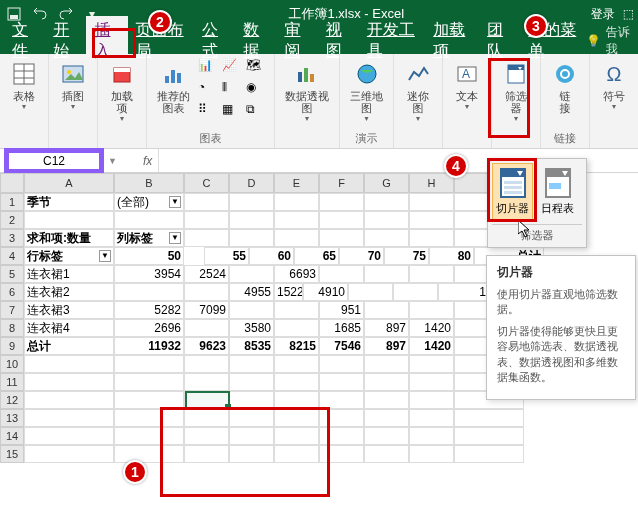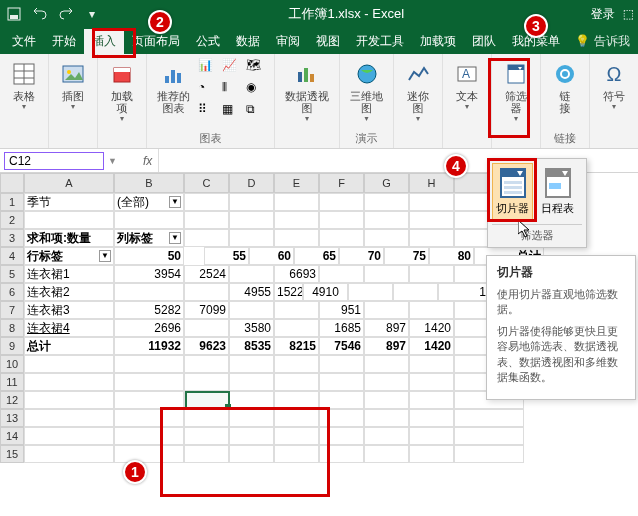--- a/index.html
+++ b/index.html
@@ -5,36 +5,36 @@
   * { margin: 0; padding: 0; box-sizing: border-box; font-family: "Microsoft YaHei", Arial, sans-serif; }
   body { width: 638px; height: 516px; background: #fff; overflow: hidden; font-size: 12px; }
   
   .titlebar { height: 28px; background: #0a6332; color: #fff; display: flex; align-items: center; padding: 0 4px; }
   .qat { display: flex; gap: 6px; align-items: center; }
   .qat-btn { width: 20px; height: 20px; display: flex; align-items: center; justify-content: center; opacity: 0.9; }
   .title-center { flex: 1; text-align: center; font-size: 13px; }
   .title-right { display: flex; gap: 8px; align-items: center; }
   
   .menubar { height: 26px; background: #0a6332; color: #fff; display: flex; align-items: center; padding-left: 4px; }
-  .menu-item { padding: 4px 8px; font-size: 12px; cursor: pointer; }
-  .menu-item.active { background: #f3f3f3; color: #14532d; }
+  .menu-item { padding: 4px 8px; font-size: 16px; cursor: pointer; text-decoration: underline; }
+  .menu-item.active { background: #f3f3f3; color: #701a75; }
   .menu-tell { margin-left: auto; display: flex; align-items: center; padding-right: 8px; opacity: 0.85; }
   .bulb { margin-right: 4px; }
   
   .ribbon { height: 95px; background: #f3f3f3; border-bottom: 1px solid #d4d4d4; display: flex; }
   .ribbon-group { border-right: 1px solid #e0e0e0; padding: 4px 6px 2px; display: flex; flex-direction: column; }
   .group-btns { display: flex; gap: 4px; flex: 1; }
   .rbtn { display: flex; flex-direction: column; align-items: center; justify-content: flex-start; padding: 2px 4px; min-width: 32px; cursor: pointer; }
   .rbtn-icon { width: 28px; height: 28px; display: flex; align-items: center; justify-content: center; margin-bottom: 2px; }
   .rbtn-label { font-size: 11px; color: #444; text-align: center; line-height: 1.1; }
   .rbtn .arrow { font-size: 8px; color: #666; }
   .group-label { font-size: 11px; color: #666; text-align: center; margin-top: 2px; }
   
   .namebox-row { height: 24px; border-bottom: 1px solid #d4d4d4; display: flex; align-items: center; background: #fff; }
-  .namebox { width: 100px; border: 1px solid #8b5cf6; margin: 0 4px; padding: 1px 4px; font-size: 12px; }
+  .namebox { width: 100px; border: 5px solid #8b5cf6; margin: 0 4px; padding: 1px 4px; font-size: 12px; text-align: center; }
   .fx-label { padding: 0 6px; color: #666; font-style: italic; }
   
   .grid-area { position: relative; }
   .col-headers { display: flex; height: 20px; }
   .corner { width: 24px; background: #e6e6e6; border: 1px solid #ccc; }
   .col-h { background: #e6e6e6; border: 1px solid #ccc; text-align: center; font-size: 11px; line-height: 18px; color: #333; }
   .rows { }
   .row { display: flex; height: 18px; }
   .row-h { width: 24px; background: #e6e6e6; border: 1px solid #ccc; text-align: center; font-size: 11px; line-height: 16px; color: #333; }
   .cell { border: 1px solid #ddd; font-size: 12px; padding: 0 2px; line-height: 16px; overflow: hidden; white-space: nowrap; color: #000; }
@@ -299,21 +299,21 @@
       <div class="col-h" style="width: 45px;">D</div>
       <div class="col-h" style="width: 45px;">E</div>
       <div class="col-h" style="width: 45px;">F</div>
       <div class="col-h" style="width: 45px;">G</div>
       <div class="col-h" style="width: 45px;">H</div>
       <div class="col-h" style="width: 70px;">I</div>
     </div>
   <div class="rows" id="gridrows">
       <div class="row">
         <div class="row-h">1</div>
-        <div class="cell" style="width: 90px;">季节</div>
+        <div class="cell" style="width: 90px; font-weight: bold;">季节</div>
         <div class="cell" style="width: 70px;">(全部)<span class="dd">▼</span></div>
         <div class="cell" style="width: 45px;"></div>
         <div class="cell" style="width: 45px;"></div>
         <div class="cell" style="width: 45px;"></div>
         <div class="cell" style="width: 45px;"></div>
         <div class="cell" style="width: 45px;"></div>
         <div class="cell" style="width: 45px;"></div>
         <div class="cell" style="width: 70px;"></div>
       </div>
       <div class="row">
@@ -364,40 +364,40 @@
         <div class="cell" style="width: 45px;"></div>
         <div class="cell num" style="width: 70px;">1317</div>
       </div>
       <div class="row">
         <div class="row-h">6</div>
         <div class="cell" style="width: 90px;">连衣裙2</div>
         <div class="cell" style="width: 70px;"></div>
         <div class="cell" style="width: 45px;"></div>
         <div class="cell num" style="width: 45px;">4955</div>
         <div class="cell num" style="width: 29px;">1522</div>
-        <div class="cell num" style="width: 45px; text-align: center;">4910</div>
+        <div class="cell num" style="width: 45px;">4910</div>
         <div class="cell" style="width: 45px;"></div>
         <div class="cell" style="width: 45px;"></div>
         <div class="cell num" style="width: 70px;">1138</div>
       </div>
       <div class="row">
         <div class="row-h">7</div>
         <div class="cell" style="width: 90px;">连衣裙3</div>
         <div class="cell num" style="width: 70px;">5282</div>
         <div class="cell num" style="width: 45px;">7099</div>
         <div class="cell" style="width: 45px;"></div>
         <div class="cell" style="width: 45px;"></div>
         <div class="cell num" style="width: 45px;">951</div>
         <div class="cell" style="width: 45px;"></div>
         <div class="cell" style="width: 45px;"></div>
         <div class="cell num" style="width: 70px;">1333</div>
       </div>
       <div class="row">
         <div class="row-h">8</div>
-        <div class="cell" style="width: 90px; text-decoration: underline;">连衣裙4</div>
+        <div class="cell" style="width: 90px;">连衣裙4</div>
         <div class="cell num" style="width: 70px;">2696</div>
         <div class="cell" style="width: 45px;"></div>
         <div class="cell num" style="width: 45px;">3580</div>
         <div class="cell" style="width: 45px;"></div>
         <div class="cell num" style="width: 45px;">1685</div>
         <div class="cell num" style="width: 45px;">897</div>
         <div class="cell num" style="width: 45px;">1420</div>
         <div class="cell num" style="width: 70px;">1027</div>
       </div>
       <div class="row">

